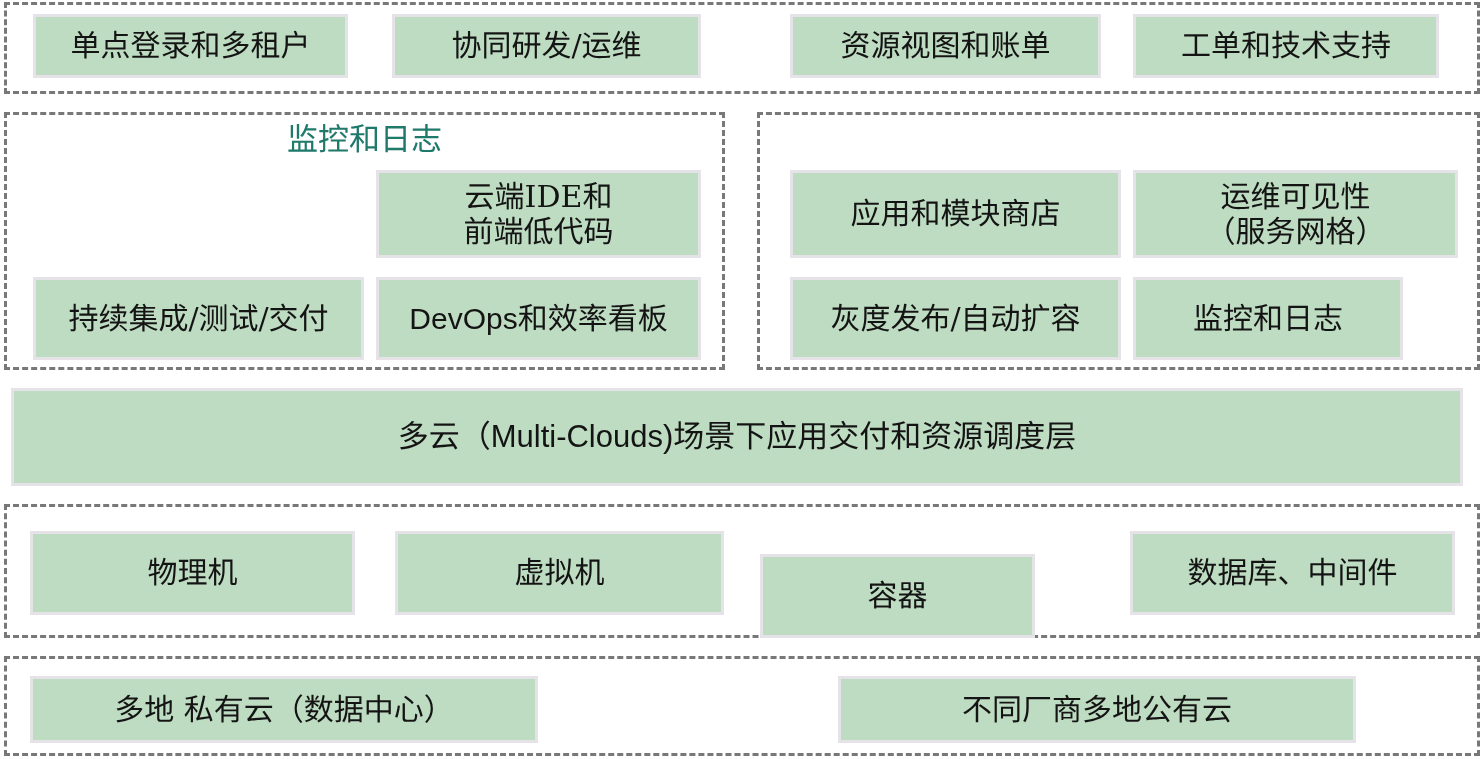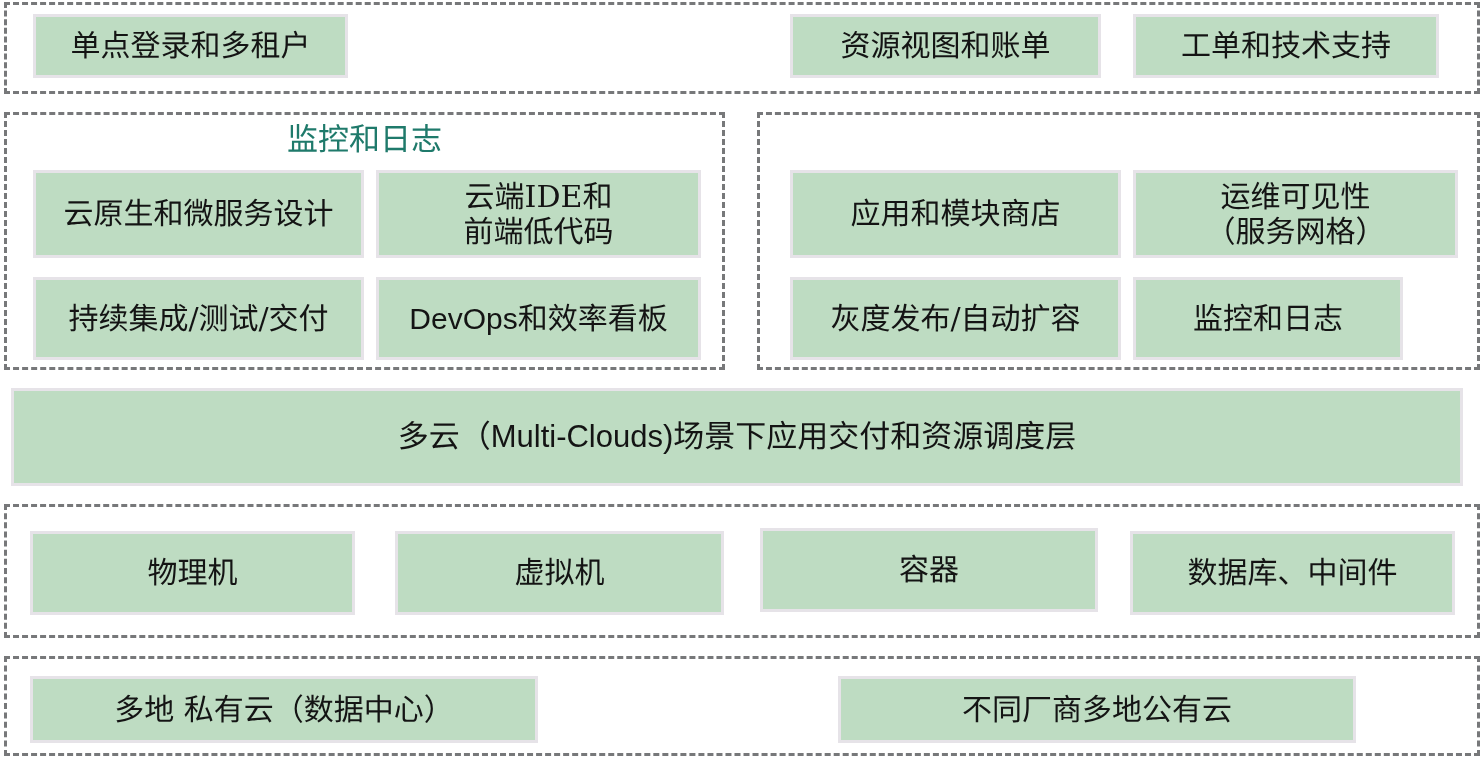--- a/index.html
+++ b/index.html
@@ -67,30 +67,30 @@
 </style>
 </head>
 <body>
 
 <div id="diagram">
 
   <div class="dashed-group" style="left:4px; top:2px; width:1476px; height:92px;"></div>
 
   <div class="tile" style="left:33px; top:14px; width:315px; height:64px;">单点登录和多租户</div>
 
+  <div class="tile" style="left:392px; top:14px; width:309px; height:64px;">协同研发/运维</div>
 
   <div class="tile" style="left:790px; top:14px; width:311px; height:64px;">资源视图和账单</div>
 
   <div class="tile" style="left:1133px; top:14px; width:306px; height:64px;">工单和技术支持</div>
 
   <div class="dashed-group" style="left:4px; top:112px; width:721px; height:258px;"></div>
 
   <div class="panel-title" style="left:4px; top:124px; width:721px;">监控和日志</div>
 
-  <div class="tile" style="left:33px; top:170px; width:331px; height:88px;">云原生和微服务设计</div>
 
   <div class="tile" style="left:376px; top:170px; width:325px; height:88px;">云端IDE和
 前端低代码</div>
 
   <div class="tile" style="left:33px; top:277px; width:331px; height:83px;">持续集成/测试/交付</div>
 
   <div class="tile latin-mix" style="left:376px; top:277px; width:325px; height:83px;">DevOps和效率看板</div>
 
   <div class="dashed-group" style="left:757px; top:112px; width:723px; height:258px;"></div>
 
@@ -105,21 +105,21 @@
   <div class="tile" style="left:1133px; top:277px; width:270px; height:83px;">监控和日志</div>
 
   <div class="tile wide-band latin-mix" style="left:11px; top:388px; width:1452px; height:98px;">多云（Multi-Clouds)场景下应用交付和资源调度层</div>
 
   <div class="dashed-group" style="left:4px; top:504px; width:1476px; height:134px;"></div>
 
   <div class="tile" style="left:30px; top:531px; width:325px; height:84px;">物理机</div>
 
   <div class="tile" style="left:395px; top:531px; width:329px; height:84px;">虚拟机</div>
 
-  <div class="tile" style="left:760px; top:528px; width:338px; height:84px;">容器</div>
+  <div class="tile" style="left:760px; top:554px; width:275px; height:84px;">容器</div>
 
   <div class="tile" style="left:1130px; top:531px; width:325px; height:84px;">数据库、中间件</div>
 
   <div class="dashed-group" style="left:4px; top:656px; width:1476px; height:100px;"></div>
 
   <div class="tile" style="left:30px; top:676px; width:508px; height:67px;">多地 私有云（数据中心）</div>
 
   <div class="tile" style="left:838px; top:676px; width:518px; height:67px;">不同厂商多地公有云</div>
 
 </div>

